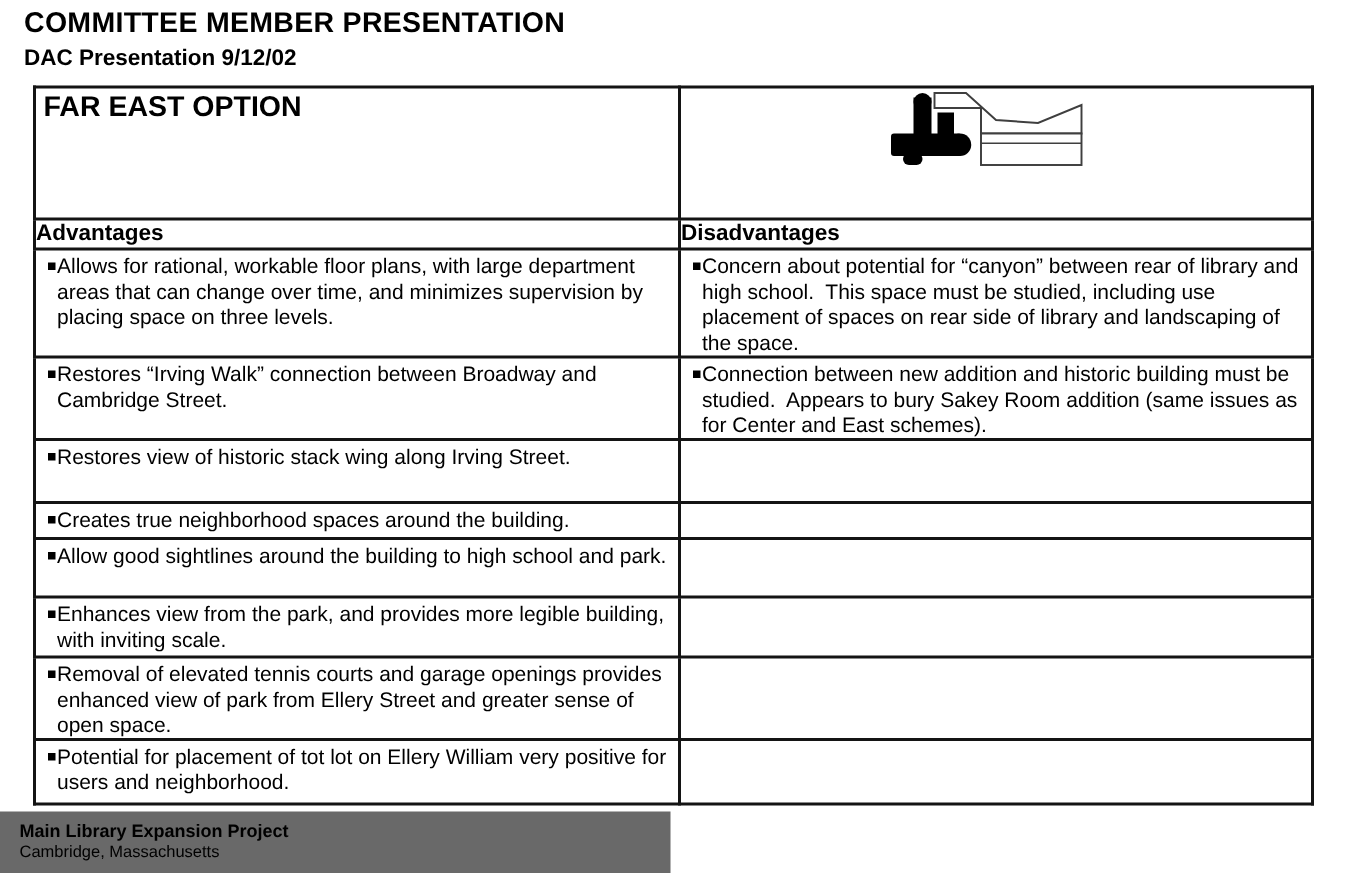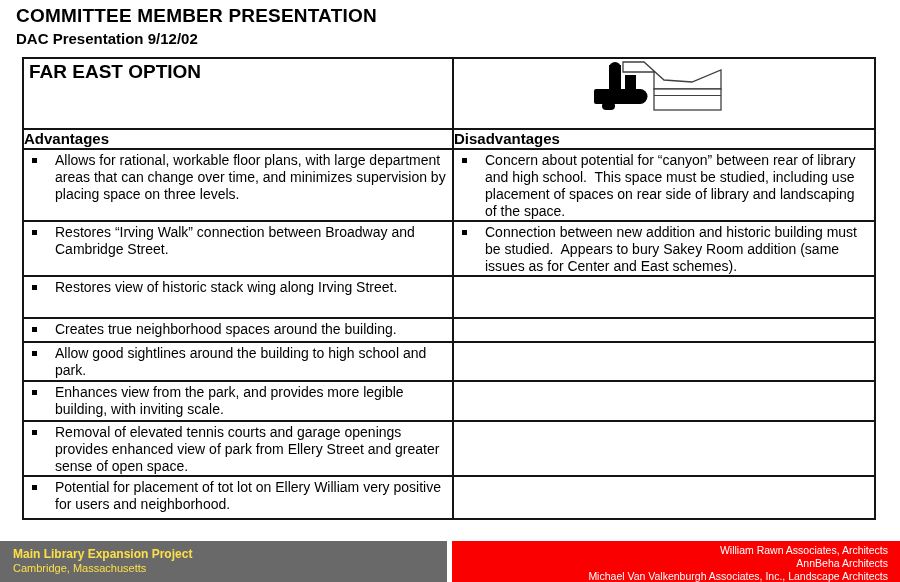--- a/index.html
+++ b/index.html
@@ -15,25 +15,25 @@
     position:absolute; left:22px; top:57px; width:852px;
     border-collapse:collapse; table-layout:fixed;
   }
   .option-table td { border:2px solid #141414; vertical-align:top; padding:0; }
   .option-title { font-size:19px; font-weight:bold; padding:2px 5px; }
   .icon-cell { text-align:center; vertical-align:middle; }
   .col-header { font-size:15px; font-weight:bold; padding:1px 5px; line-height:17px; }
   .body-cell { font-size:14px; line-height:17px; }
   .bullet-item { display:flex; padding:2px 4px 0 8px; }
   .bullet { width:5px; height:5px; background:#000; margin-top:6px; flex:0 0 auto; }
-  .bullet-text { margin-left:18px; flex:1; white-space:pre-wrap; }
+  .bullet-text { margin-left:1px; flex:1; white-space:pre-wrap; }
 
   .footer-left {
     position:absolute; left:0; top:541px; width:447px; height:41px;
-    color:#fde047; padding:6px 0 0 13px; box-sizing:border-box;
+    color:#000000; padding:6px 0 0 13px; box-sizing:border-box;
   }
   .footer-left .fl1 { font-size:12px; font-weight:bold; }
   .footer-left .fl2 { font-size:11px; margin-top:1px; }
   .footer-right {
     position:absolute; left:452px; top:541px; width:448px; height:41px;
     color:#fff; text-align:right; padding:3px 12px 0 0; box-sizing:border-box;
     font-size:10.5px; line-height:13px;
   }
 </style>
 </head>
@@ -45,21 +45,21 @@
     <div class="title">COMMITTEE MEMBER PRESENTATION</div>
     <div class="subtitle">DAC Presentation 9/12/02</div>
   </div>
 
   <table class="option-table">
     <colgroup>
         <col style="width:430px">
         <col style="width:422px">
       </colgroup>
     <tbody id="table-body">
-      <tr style="height:71px">
+      <tr style="height:88px">
         <td>
           <div class="option-title">FAR EAST OPTION</div>
         </td>
         <td class="icon-cell">
           <span>
             <svg width="140" height="58" viewBox="0 0 140 58" xmlns="http://www.w3.org/2000/svg">
               <path d="M29,3 L50,3 L70,21 L98,23 L127,11 L127,30 L60,30 L60,13 L29,13 Z" fill="#ffffff" stroke="#3f3f3f" stroke-width="1.3"></path>
               <rect x="60" y="30" width="67" height="21" fill="#ffffff" stroke="#3f3f3f" stroke-width="1.3"></rect>
               <line x1="60" y1="36.5" x2="127" y2="36.5" stroke="#3f3f3f" stroke-width="1"></line>
               <circle cx="21" cy="9" r="6" fill="#000"></circle>
@@ -196,19 +196,14 @@
       </div>
     </td>
   </tr>
 </tbody>
   </table>
 
   <div class="footer-left" style="background: rgb(105, 105, 105);">
     <div class="fl1">Main Library Expansion Project</div>
     <div class="fl2">Cambridge, Massachusetts</div>
   </div>
-  <div class="footer-right" style="background: rgb(251, 0, 0);">
-    <div>William Rawn Associates, Architects</div>
-    <div>AnnBeha Architects</div>
-    <div>Michael Van Valkenburgh Associates, Inc., Landscape Architects</div>
-  </div>
 
 </div>
 
 </body></html>

